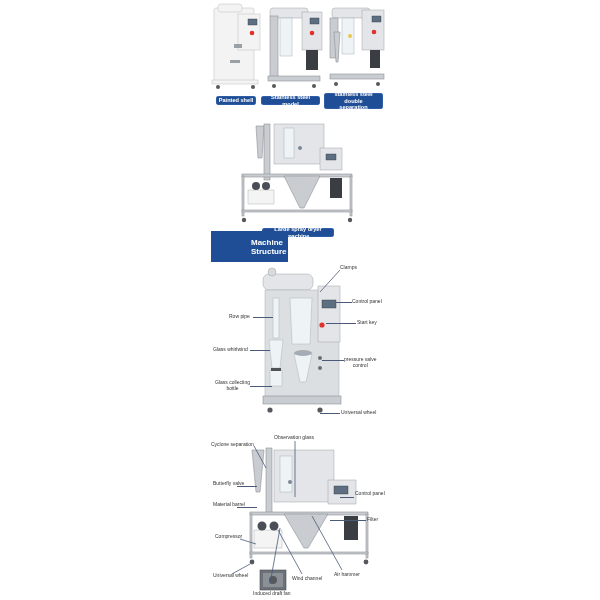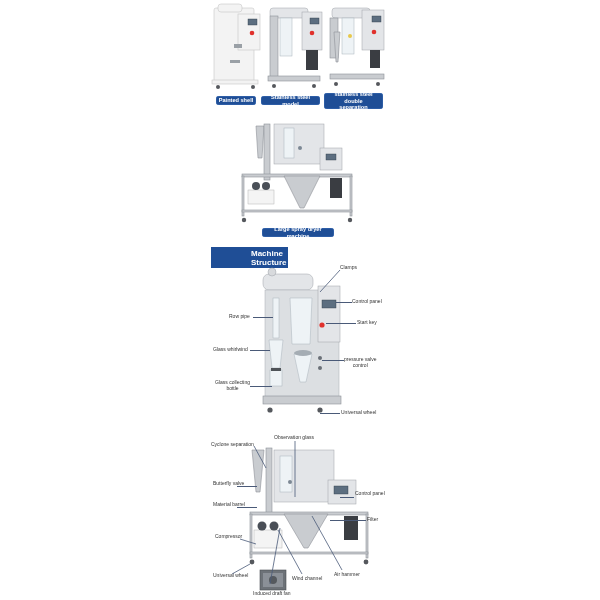--- a/index.html
+++ b/index.html
@@ -101,21 +101,21 @@
   <rect class="steel" x="110" y="58" width="2" height="40"></rect>
   <rect class="steel" x="2" y="92" width="110" height="2"></rect>
   <circle class="wheel" cx="4" cy="102" r="2.2"></circle>
   <circle class="wheel" cx="110" cy="102" r="2.2"></circle>
 </svg>
 
 <div class="pill" style="left:262px;top:228px;width:72px;height:9px;">
   <span>Large spray dryer machine</span>
 </div>
 
-<div class="header-box" style="left:211px;top:247px;width:77px;height:21px;padding-left:40px;">
+<div class="header-box" style="left:211px;top:231px;width:77px;height:31px;padding-left:40px;">
   <span>Machine Structure</span>
 </div>
 
 <svg width="90" height="152" style="left:260px;top:264px;" viewBox="0 0 90 152">
   <rect class="steel-light" x="3" y="10" width="50" height="16" rx="6"></rect>
   <circle cx="12" cy="8" r="4" fill="#d8dadd" stroke="#9ea2a8" stroke-width="0.5"></circle>
   <rect x="5" y="26" width="74" height="110" fill="#dcdfe2" stroke="#a8acb2" stroke-width="0.5"></rect>
   <rect class="steel-light" x="58" y="22" width="22" height="56"></rect>
   <rect class="screen" x="62" y="36" width="14" height="8"></rect>
   <circle class="redkey" cx="62" cy="61" r="2.6"></circle>

